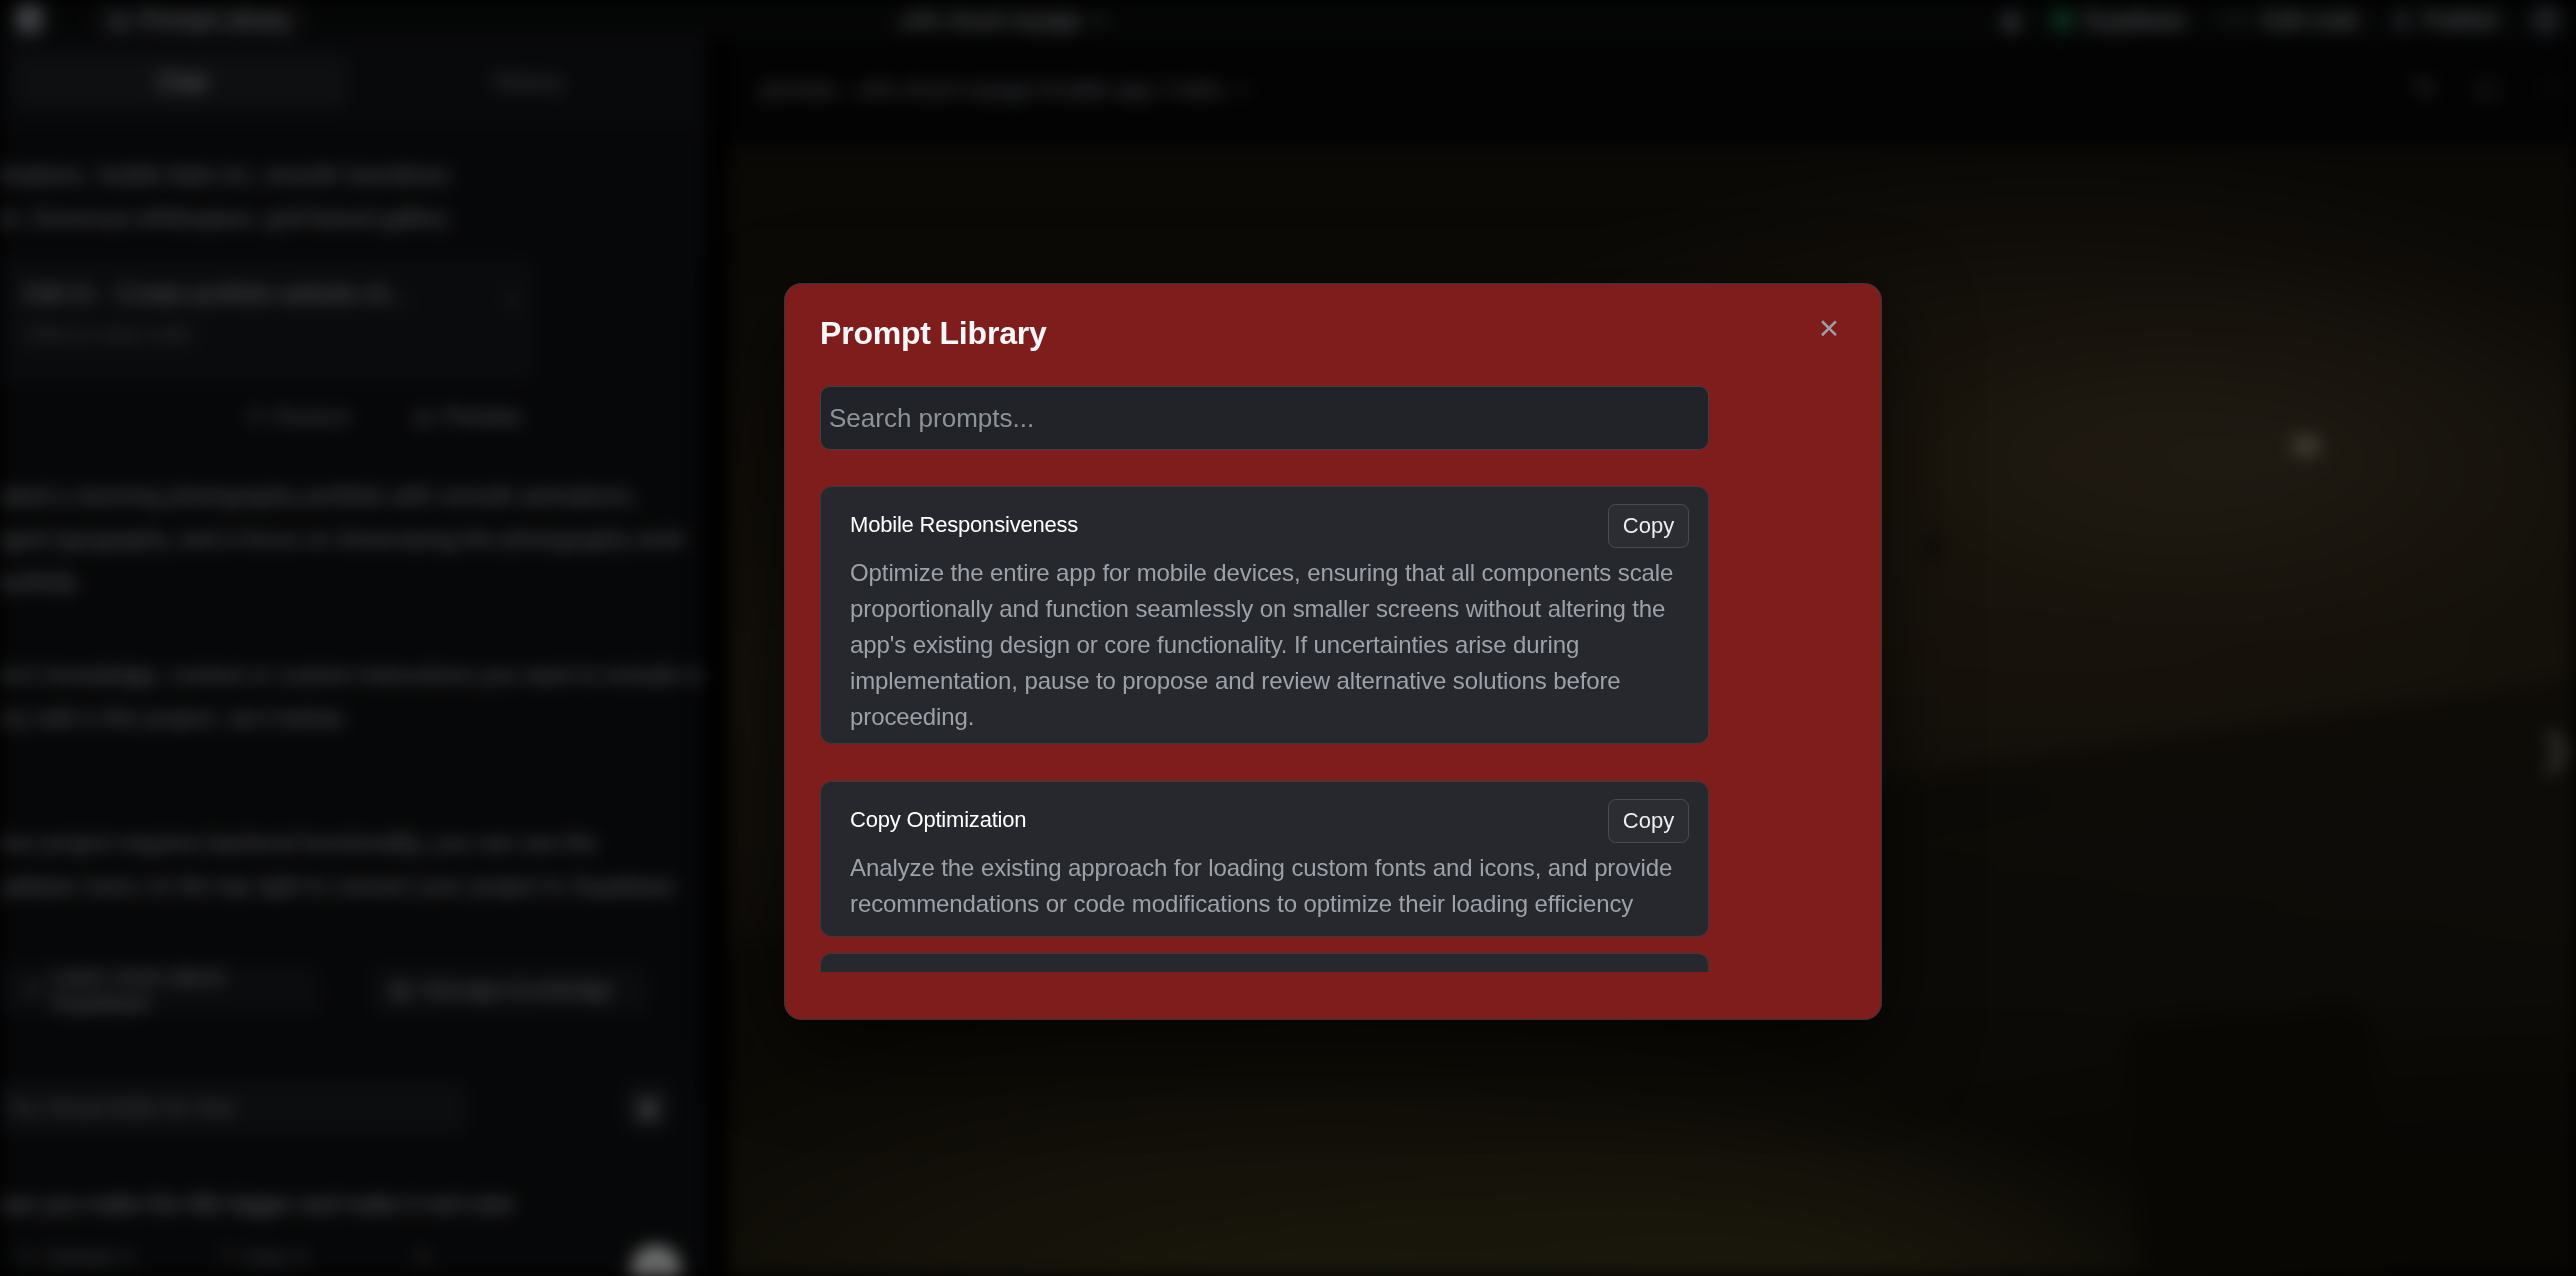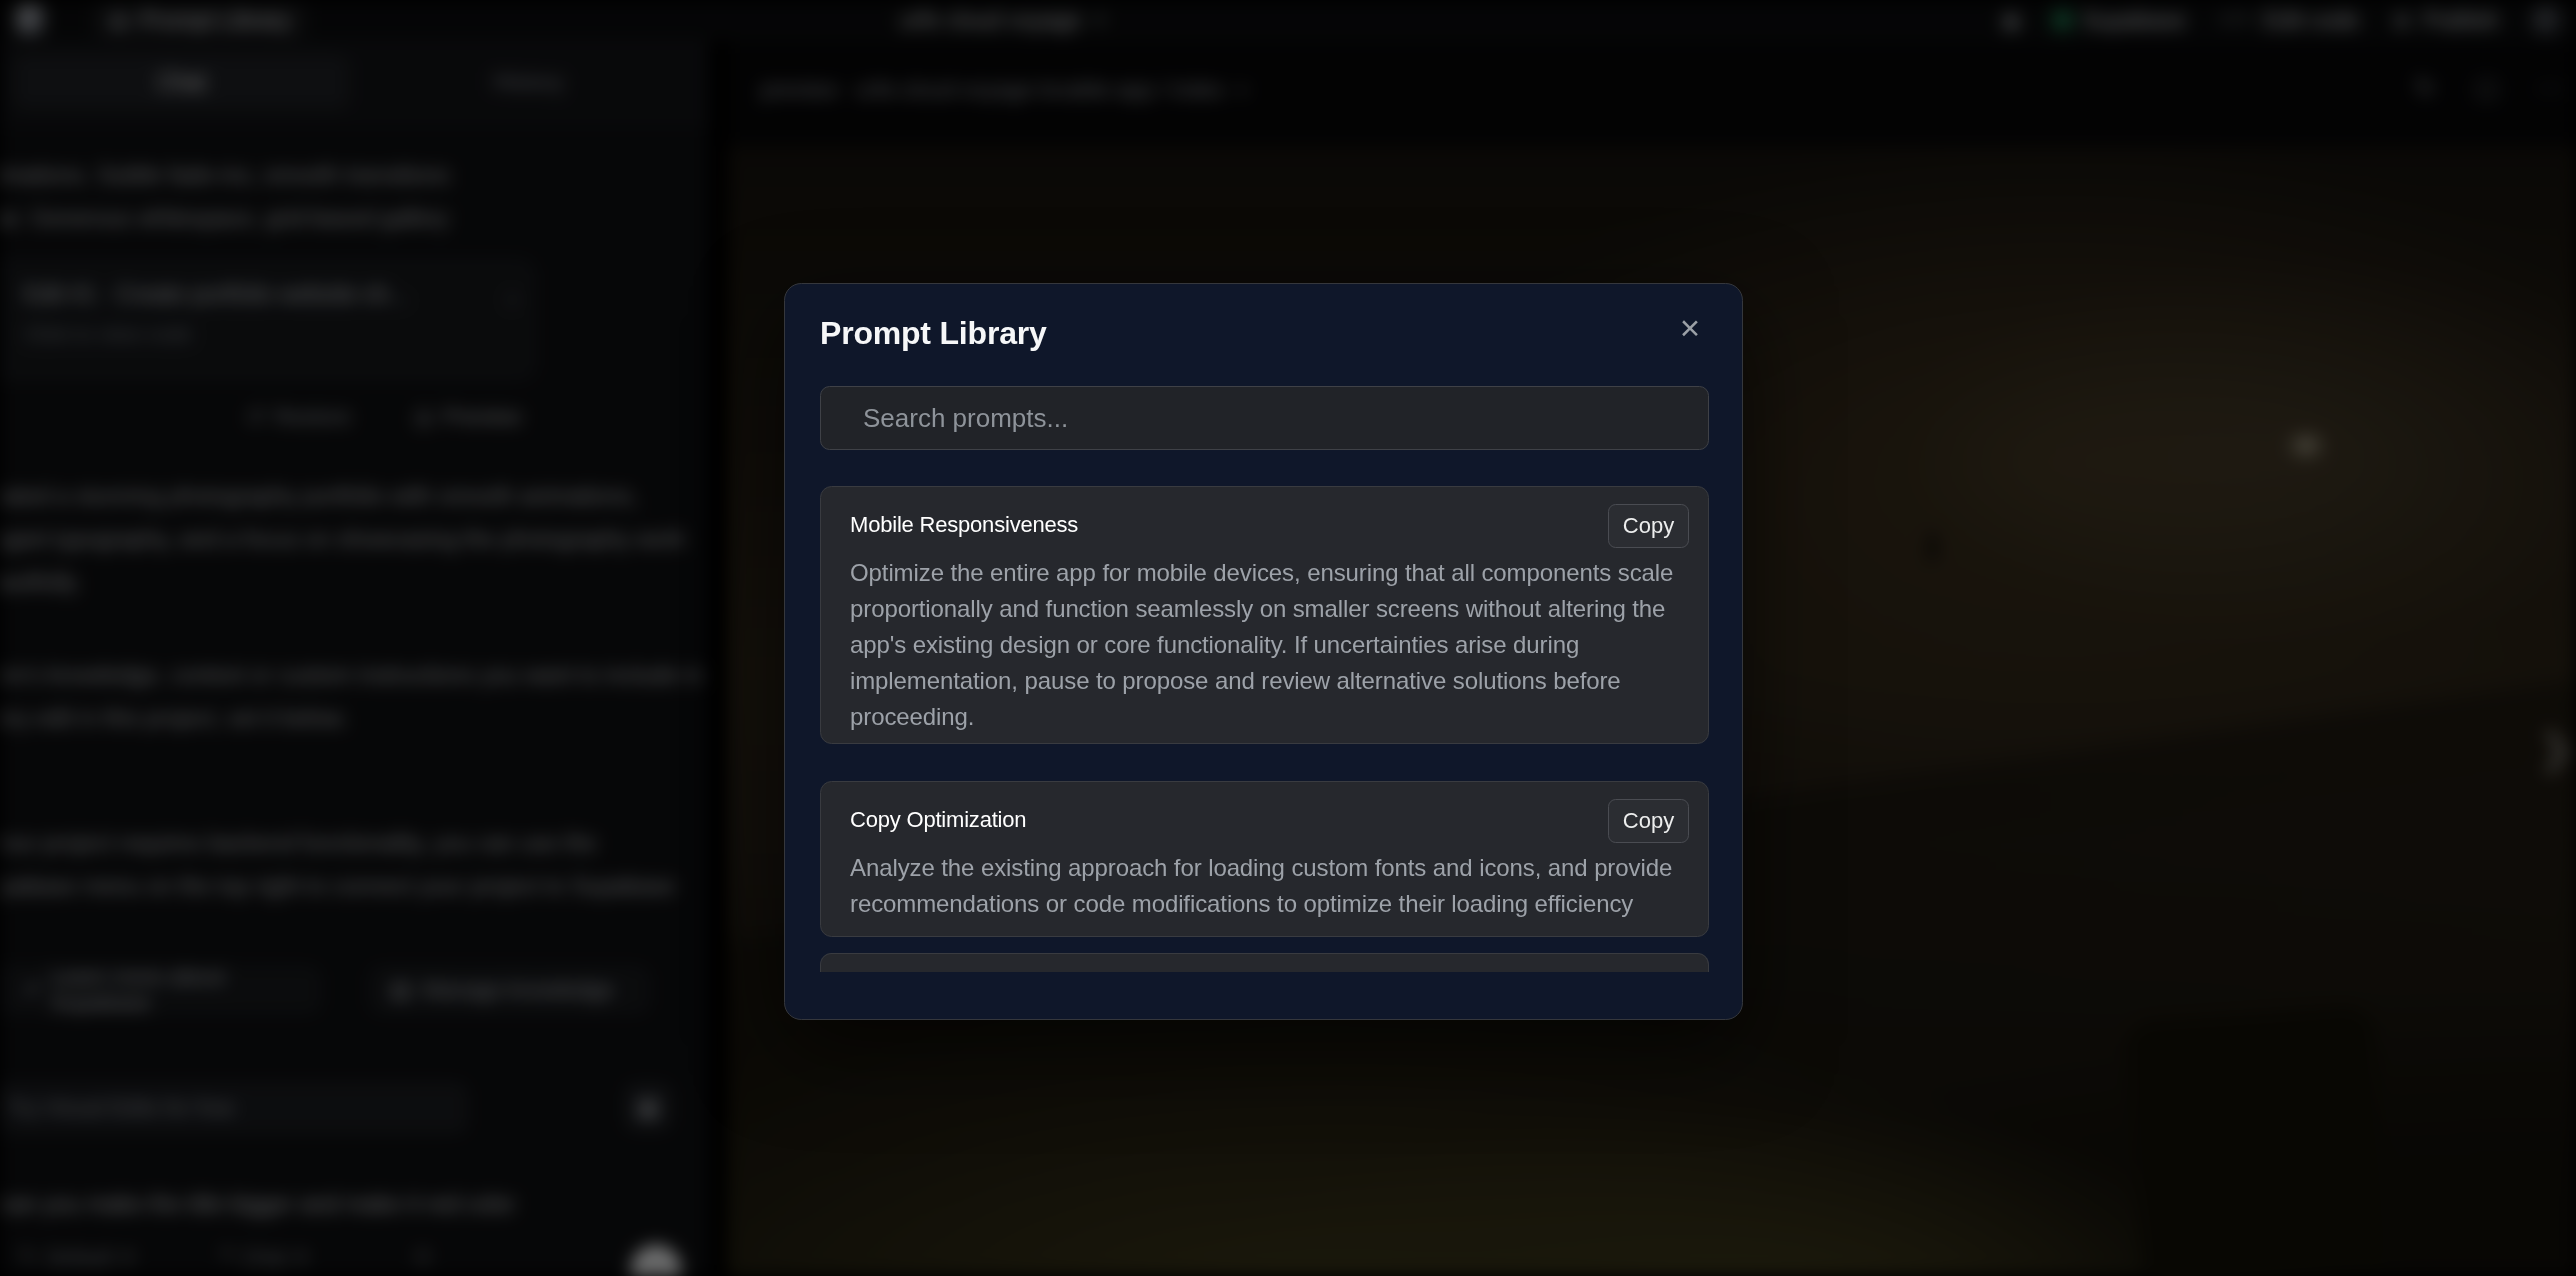--- a/index.html
+++ b/index.html
@@ -77,28 +77,28 @@
   .ridge { position:absolute; left:0; top:414px; width:1848px; height:716px;
     background:linear-gradient(172deg, transparent 38%, rgba(20,17,11,.55) 40%, rgba(24,20,13,.35) 70%); }
   .boulder { position:absolute; left:1405px; top:866px; width:250px; height:270px; border-radius:29px;
     background:#121008; transform:rotate(-4deg); }
   .figure { position:absolute; left:1200px; top:393px; width:8.7px; height:21px; background:#0e0c08; border-radius:2.9px; }
   .figure::before { content:""; position:absolute; left:1px; top:-7.7px; width:6.7px; height:6.7px; border-radius:50%; background:#0e0c08; }
   .next-arrow { position:absolute; left:1810px; top:578px; color:rgba(255,255,255,.45); font-size:42px; }
 
   
   .overlay { position:absolute; inset:0; background:rgba(0,0,0,.52); }
-  .modal { position:absolute; left:784px; top:283px; width:959px; height:737px; border-radius:17.3px;
-    background:#0f172a; border:1px solid #35373c; box-shadow:0 29px 87px rgba(0,0,0,.6); overflow:hidden; }
+  .modal { position:absolute; left:784px; top:283px; width:1098px; height:737px; border-radius:17.3px;
+    background:#7f1d1d; border:1px solid #35373c; box-shadow:0 29px 87px rgba(0,0,0,.6); overflow:hidden; }
   .m-title { position:absolute; left:35px; top:31px; font-size:32px; font-weight:600; color:#f6f7f8;
     letter-spacing:-0.2px; }
   .m-close { position:absolute; right:29px; top:21px; width:46px; height:46px; display:flex; align-items:center;
     justify-content:center; color:#9ba0a6; font-size:35px; cursor:pointer; }
   .m-search { position:absolute; left:35px; top:102px; width:889px; height:64px; border-radius:9.6px;
-    background:#212328; border:1px solid #3f4147; color:#d6d8db; font-size:26px; padding:0 42px; outline:none;
+    background:#212328; border:1px solid #3f4147; color:#d6d8db; font-size:26px; padding:0 8px; outline:none;
     font-family:"Liberation Sans","DejaVu Sans",sans-serif; }
   .m-search::placeholder { color:#8e939a; }
   .pcard { position:absolute; left:35px; width:889px; border-radius:11.6px; background:#26282d;
     border:1px solid #393b40; padding:25px 29px 25px 29px; }
   .pcard .pt { font-size:22px; font-weight:500; color:#ffffff; letter-spacing:-0.2px; }
   .pcard .copy { position:absolute; right:19px; top:17.3px; width:81px; height:44px; border-radius:7.7px;
     background:#2b2d32; border:1px solid #4a4c52; color:#eceded; font-size:22px; display:flex;
     align-items:center; justify-content:center; cursor:pointer; }
   .pcard .pb { margin-top:17.3px; font-size:24px; line-height:36px; color:#9da2a9; width:841px;
     letter-spacing:-0.1px; }

